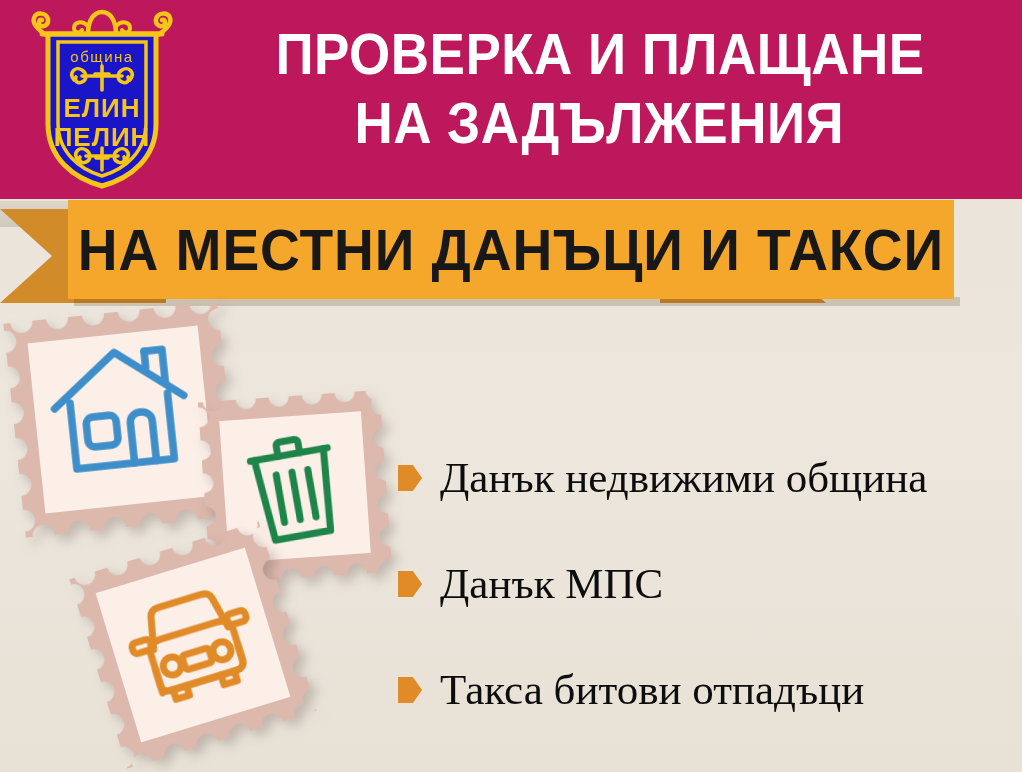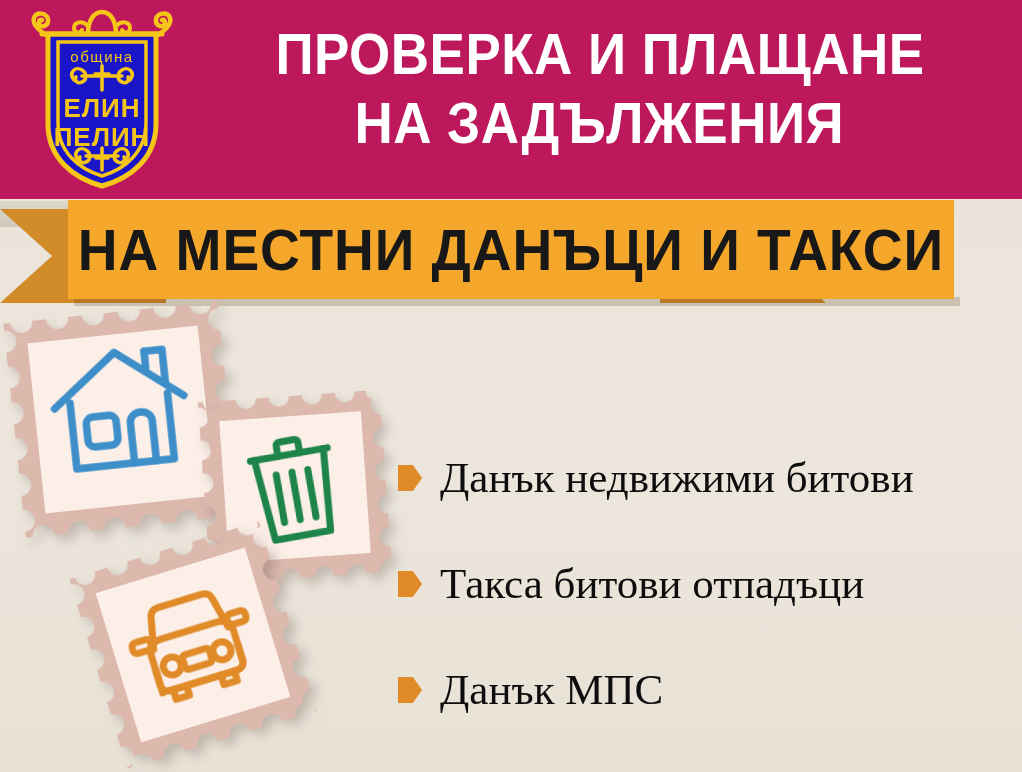--- a/index.html
+++ b/index.html
@@ -298,23 +298,23 @@
       <rect x="139" y="80" width="19" height="11" rx="4"></rect>
       <path d="M67 136 V146 H81 V136"></path>
       <path d="M117 136 V146 H131 V136"></path>
     </g>
   </svg>
 </div>
 
 <div class="bullets">
   <div class="bullet-row">
     <span class="bullet-mark"></span>
-    <span class="bullet-label">Данък недвижими битови</span>
+    <span class="bullet-label">Данък недвижими община</span>
+  </div>
+  <div class="bullet-row">
+    <span class="bullet-mark"></span>
+    <span class="bullet-label">Данък МПС</span>
   </div>
   <div class="bullet-row">
     <span class="bullet-mark"></span>
     <span class="bullet-label">Такса битови отпадъци</span>
   </div>
-  <div class="bullet-row">
-    <span class="bullet-mark"></span>
-    <span class="bullet-label">Данък МПС</span>
-  </div>
 </div>
 
 </body></html>

